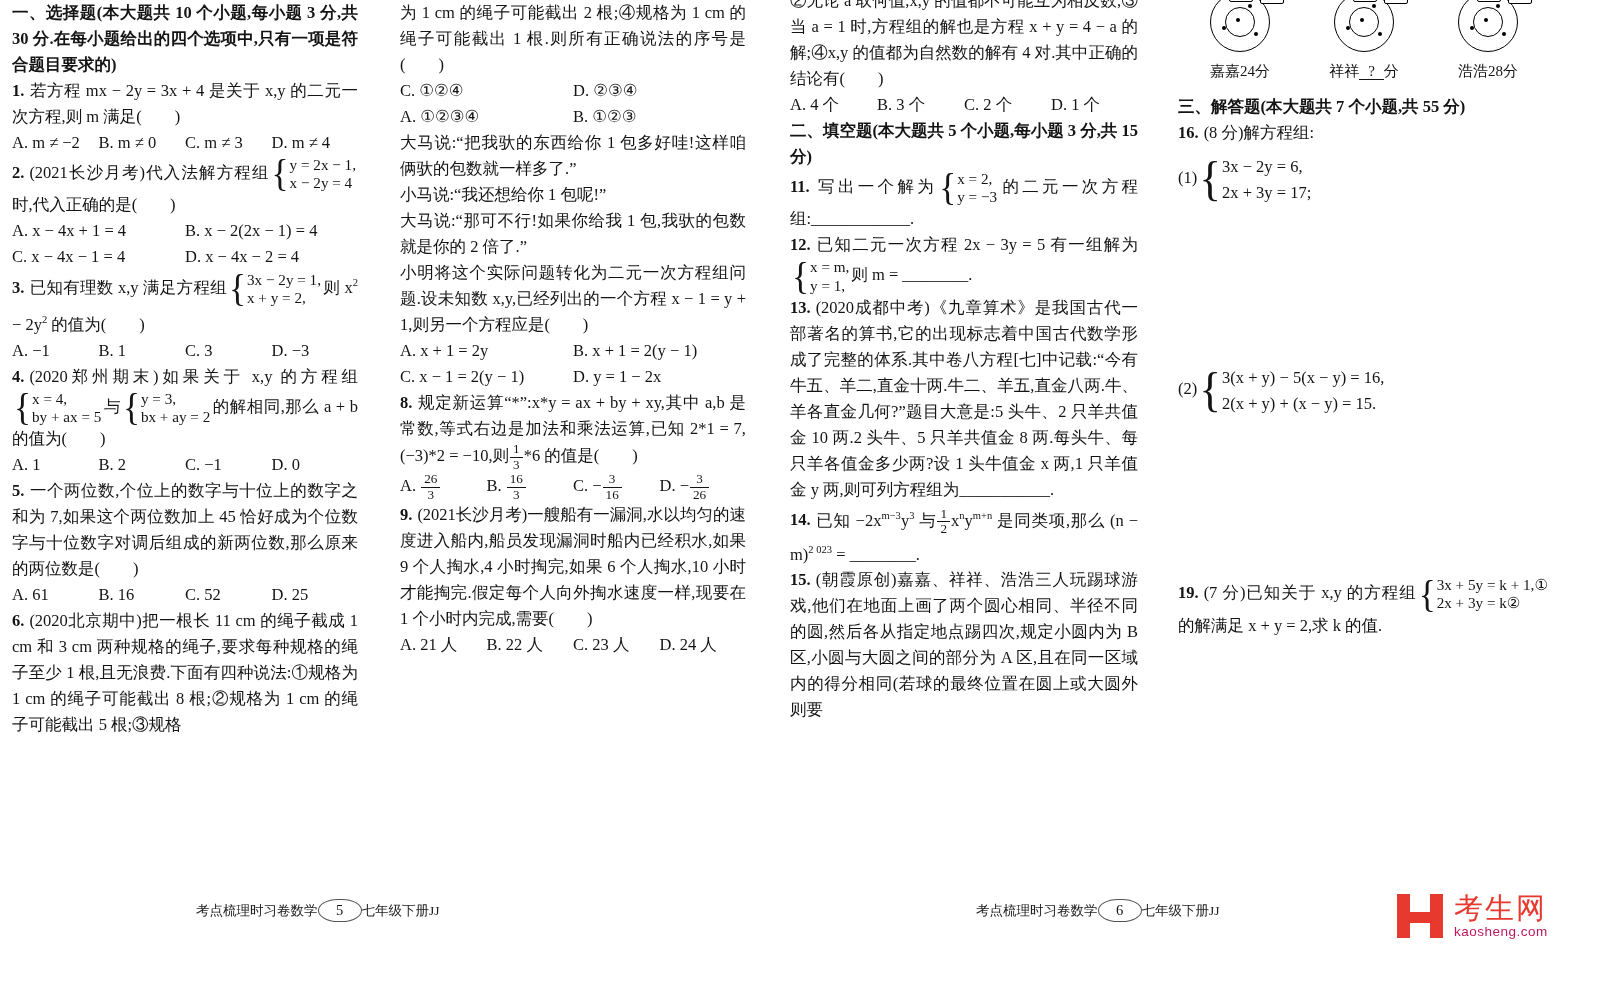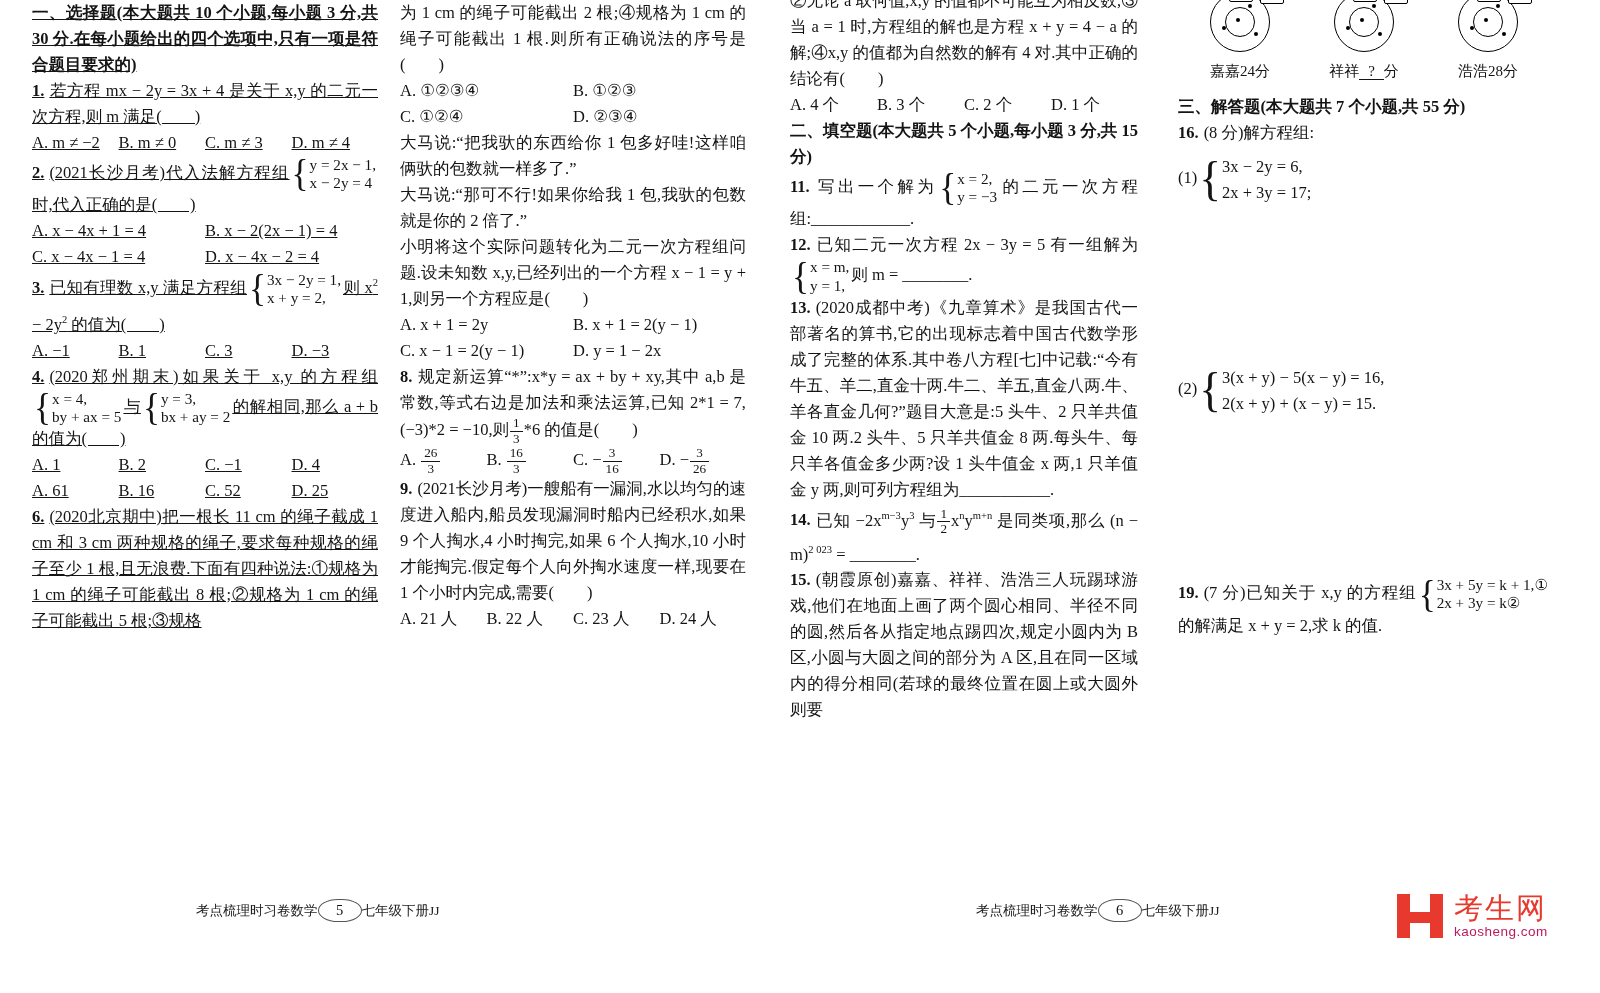--- a/index.html
+++ b/index.html
@@ -11,21 +11,21 @@
     overflow: hidden;
     color: #141414;
     font-family: "Liberation Serif", "DejaVu Serif", serif;
   }
   .col {
     position: absolute;
     top: 0;
     font-size: 16.5px;
     line-height: 26px;
   }
-  #col1 { left: 32px;   width: 346px; text-decoration: underline; }
+  #col1 { left: 12px;   width: 346px; }
   #col2 { left: 400px;  width: 346px; }
   #col3 { left: 790px;  width: 348px; }
   #col4 { left: 1178px; width: 372px; }
 
   .col p { margin: 0; text-align: justify; }
   .hd { font-weight: 700; }
   .qnum { font-weight: 700; padding-right: 5px; }
 
   .opts { display: flex; }
   .opts span { flex: 1; }
@@ -131,41 +131,43 @@
           <span class="brace">{</span>
           <span class="rows">
             <span>y = 3,</span>
             <span>bx + ay = 2</span>
           </span>
         </span>的解相同,那么 a + b 的值为(　　)</p>
       <div class="opts">
         <span>A. 1</span>
         <span>B. 2</span>
         <span>C. −1</span>
-        <span>D. 4</span>
-      </div>
+        <span>D. 0</span>
+      </div>
+      <p class="para"><span class="qnum">5.</span>一个两位数,个位上的数字与十位上的数字之和为 7,如果这个两位数加上 45 恰好成为个位数字与十位数字对调后组成的新两位数,那么原来的两位数是(　　)</p>
       <div class="opts">
         <span>A. 61</span>
         <span>B. 16</span>
         <span>C. 52</span>
         <span>D. 25</span>
       </div>
       <p class="para"><span class="qnum">6.</span>(2020北京期中)把一根长 11 cm 的绳子截成 1 cm 和 3 cm 两种规格的绳子,要求每种规格的绳子至少 1 根,且无浪费.下面有四种说法:①规格为 1 cm 的绳子可能截出 8 根;②规格为 1 cm 的绳子可能截出 5 根;③规格</p>
     </div>
   <div class="col" id="col2">
       <p class="para">为 1 cm 的绳子可能截出 2 根;④规格为 1 cm 的绳子可能截出 1 根.则所有正确说法的序号是(　　)</p>
       <div class="opts">
+        <span>C. ①②④</span>
+        <span>D. ②③④</span>
+      </div>
+      <div class="opts">
         <span>A. ①②③④</span>
         <span>B. ①②③</span>
       </div>
-      <div class="opts">
-        <span>C. ①②④</span>
-        <span>D. ②③④</span>
-      </div>
       <p class="para">大马说:“把我驮的东西给你 1 包多好哇!这样咱俩驮的包数就一样多了.”</p>
+      <p class="para">小马说:“我还想给你 1 包呢!”</p>
       <p class="para">大马说:“那可不行!如果你给我 1 包,我驮的包数就是你的 2 倍了.”</p>
       <p class="para">小明将这个实际问题转化为二元一次方程组问题.设未知数 x,y,已经列出的一个方程 x − 1 = y + 1,则另一个方程应是(　　)</p>
       <div class="opts">
         <span>A. x + 1 = 2y</span>
         <span>B. x + 1 = 2(y − 1)</span>
       </div>
       <div class="opts">
         <span>C. x − 1 = 2(y − 1)</span>
         <span>D. y = 1 − 2x</span>
       </div>

